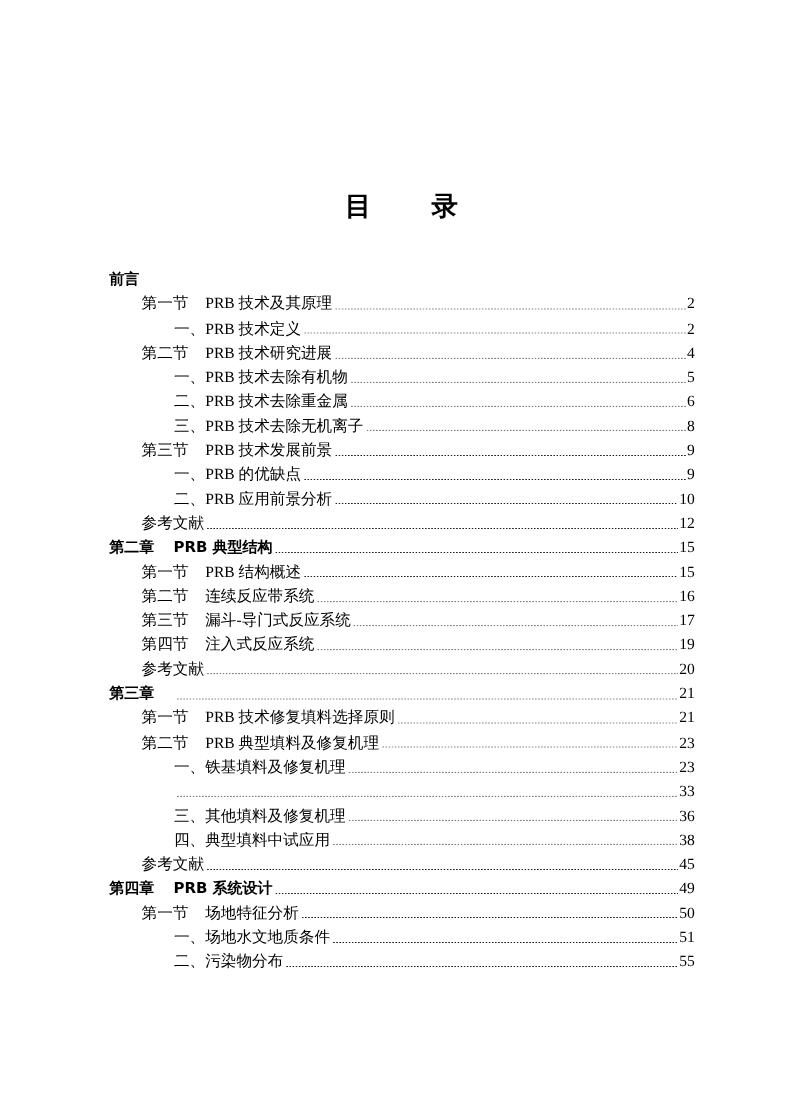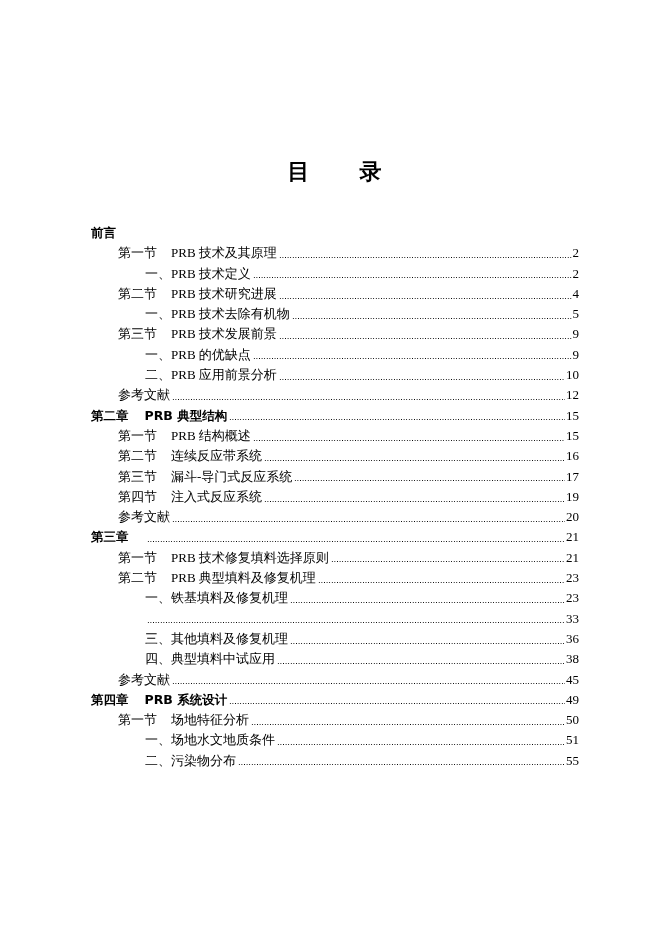--- a/index.html
+++ b/index.html
@@ -52,20 +52,30 @@
       <div class="row l1">
         <span class="num">第二节</span>
         <span class="label">PRB 技术研究进展</span>
         <span class="leader"></span>
         <span class="page-no">4</span>
       </div>
       <div class="row l2">
         <span class="label">一、PRB 技术去除有机物</span>
         <span class="leader"></span>
         <span class="page-no">5</span>
+      </div>
+      <div class="row l2">
+        <span class="label">二、PRB 技术去除重金属</span>
+        <span class="leader"></span>
+        <span class="page-no">6</span>
+      </div>
+      <div class="row l2">
+        <span class="label">三、PRB 技术去除无机离子</span>
+        <span class="leader"></span>
+        <span class="page-no">8</span>
       </div>
       <div class="row l1">
         <span class="num">第三节</span>
         <span class="label">PRB 技术发展前景</span>
         <span class="leader"></span>
         <span class="page-no">9</span>
       </div>
       <div class="row l2">
         <span class="label">一、PRB 的优缺点</span>
         <span class="leader"></span>

